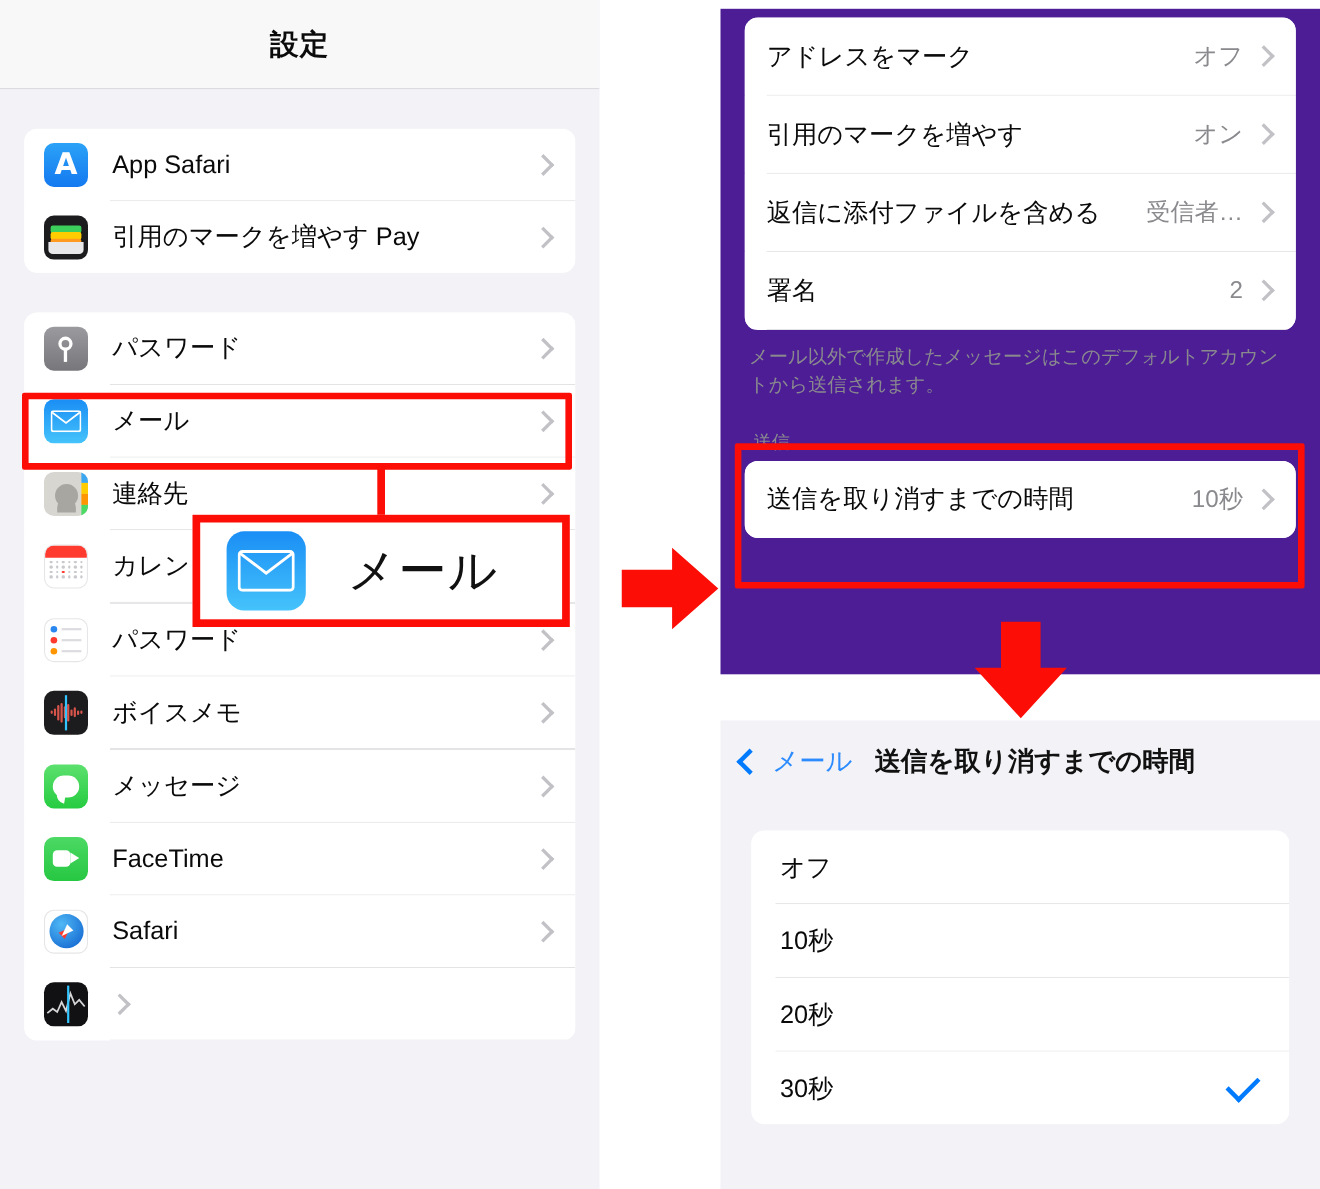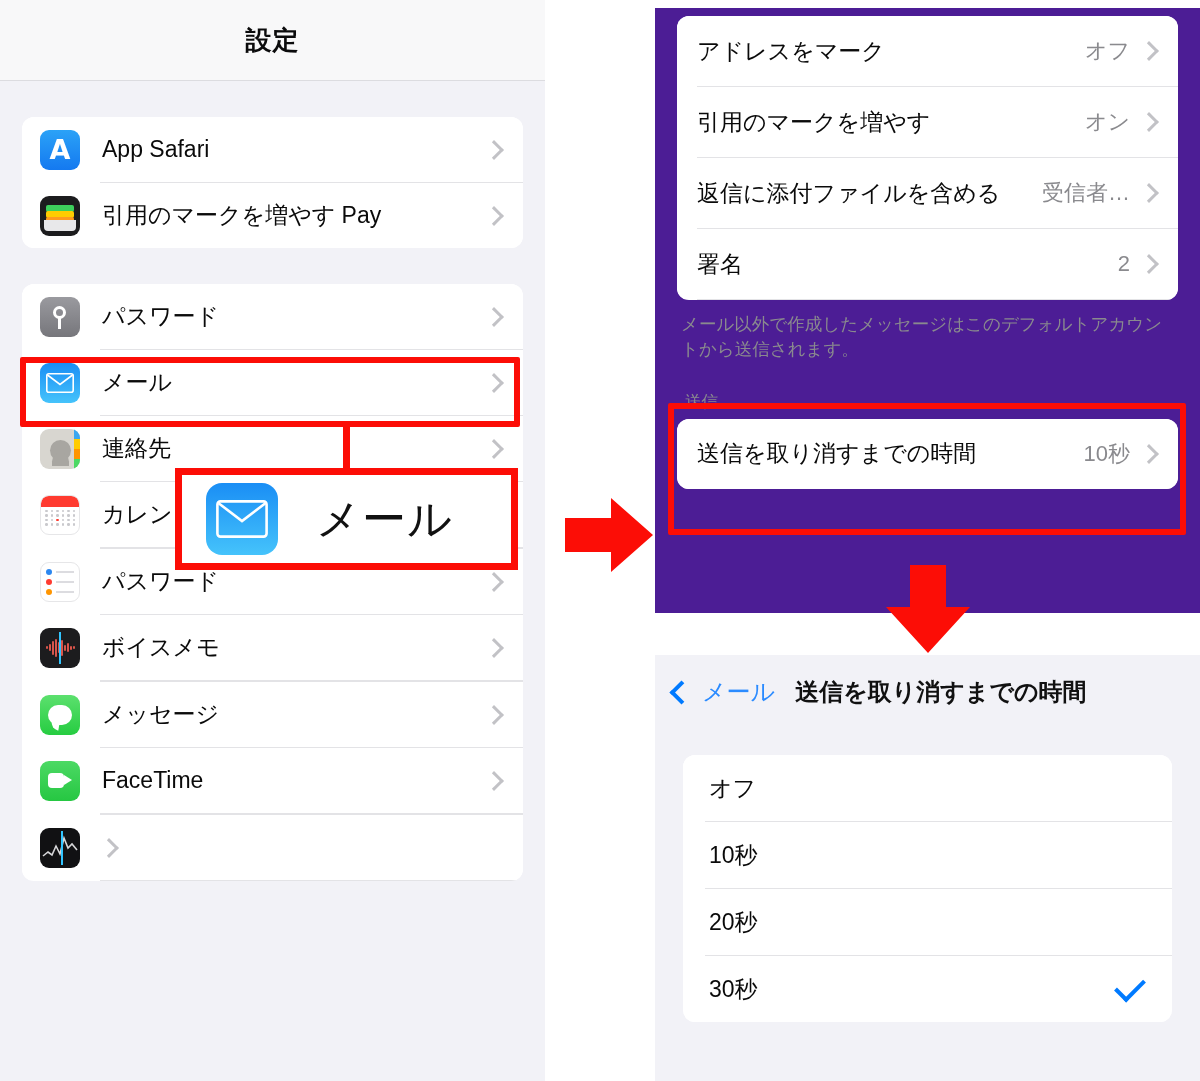--- a/index.html
+++ b/index.html
@@ -323,20 +323,30 @@
           <div class="cam">
               <div class="body"></div>
               <div class="lens"></div>
             </div>
         </div>
         <div class="label">FaceTime</div>
         <div class="chev"></div>
       </div>
       <div class="row-sep"></div>
 
+      <div class="row">
+        <div class="ico ic-safari">
+          <div class="circ">
+              <div class="needle"></div>
+              <div class="needle2"></div>
+            </div>
+        </div>
+        <div class="label">Safari</div>
+        <div class="chev"></div>
+      </div>
       <div class="row-sep"></div>
 
       <div class="row">
         <div class="ico ic-stocks">
           <svg width="40" height="40" viewBox="0 0 40 40">
               <polyline points="3,28 8,24 12,27 16,18 20,26 24,10 28,20 32,16 37,22" fill="none" stroke="#d6d6d8" stroke-width="1.6"></polyline>
             </svg>
           <div class="bar"></div>
         </div>
         <div class="chev"></div>

